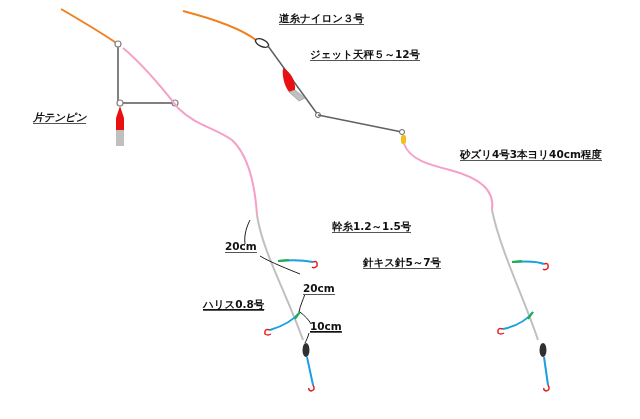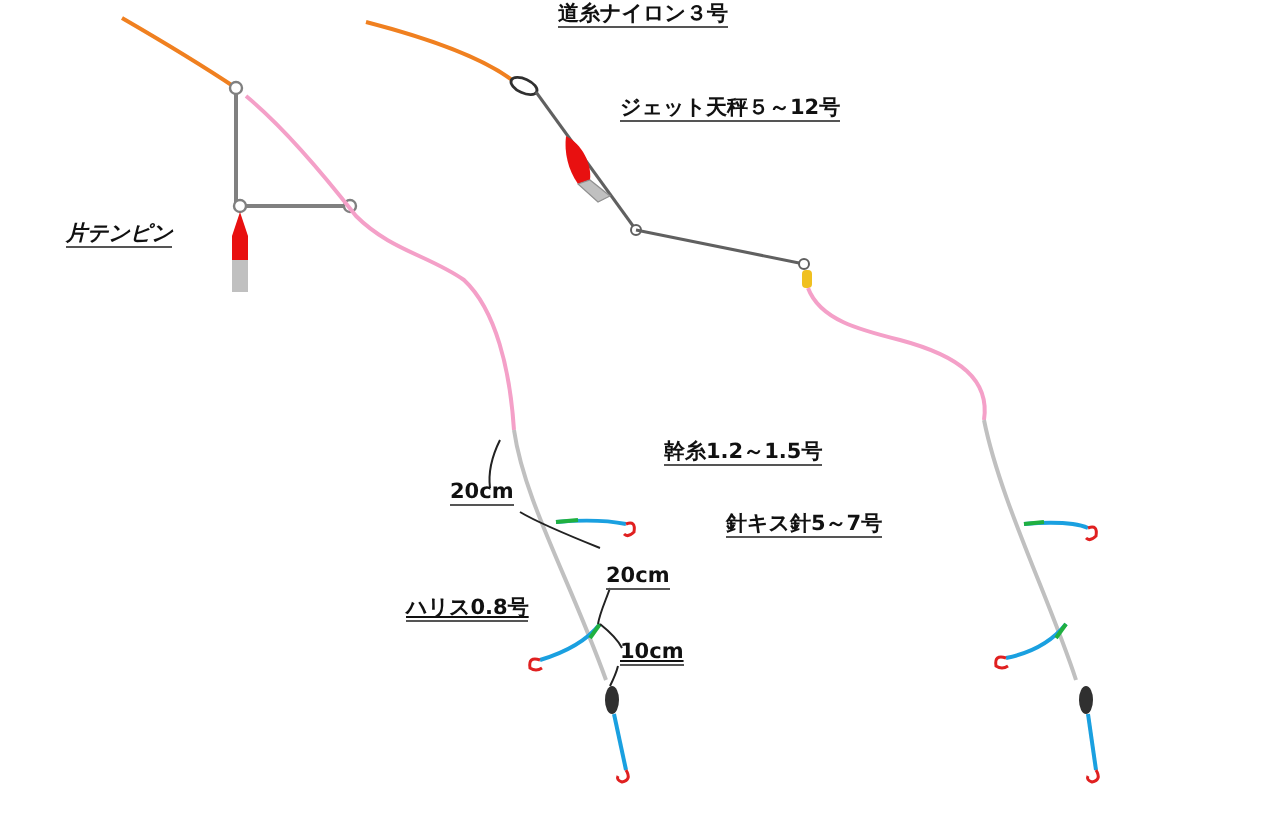--- a/index.html
+++ b/index.html
@@ -64,22 +64,23 @@
       <path d="M544,264 q5,-2 4,4 q-3,3 -5,1" fill="none" stroke="#e02020" stroke-width="1.5"></path>
       <path d="M533,312 C525,322 513,327 503,329" fill="none" stroke="#1aa0e0" stroke-width="2"></path>
       <path d="M533,312 L528,319" stroke="#20b040" stroke-width="2"></path>
       <path d="M503,329 q-6,-2 -5,4 q3,2 6,0" fill="none" stroke="#e02020" stroke-width="1.5"></path>
       <ellipse cx="543" cy="350" rx="3.5" ry="7" fill="#303030"></ellipse>
       <line x1="544" y1="357" x2="548" y2="385" stroke="#1aa0e0" stroke-width="2"></line>
       <path d="M548,385 q3,5 -2,6 q-3,-1 -2,-3" fill="none" stroke="#e02020" stroke-width="1.5"></path>
     </g>
   </svg>
 
-  <span class="label" style="left:279px; top:1px;">道糸ナイロン３号</span>
+  <span class="label" style="left:279px; top:12px;">道糸ナイロン３号</span>
   <span class="label" style="left:310px; top:48px;text-align:center;">ジェット天秤５～12号</span>
   <span class="label" style="left:33px; top:111px;font-style:italic;">片テンピン</span>
+  <span class="label" style="left:460px; top:148px;">砂ズリ4号3本ヨリ40cm程度</span>
   <span class="label" style="left:332px; top:220px;text-align:right;">幹糸1.2～1.5号</span>
   <span class="label" style="left:225px; top:240px;">20cm</span>
   <span class="label" style="left:363px; top:256px;">針キス針5～7号</span>
   <span class="label" style="left:303px; top:282px;">20cm</span>
   <span class="label" style="left:203px; top:298px;text-decoration:underline;">ハリス0.8号</span>
   <span class="label" style="left:310px; top:320px;text-decoration:underline;">10cm</span>
 </div>
 
 </body></html>

